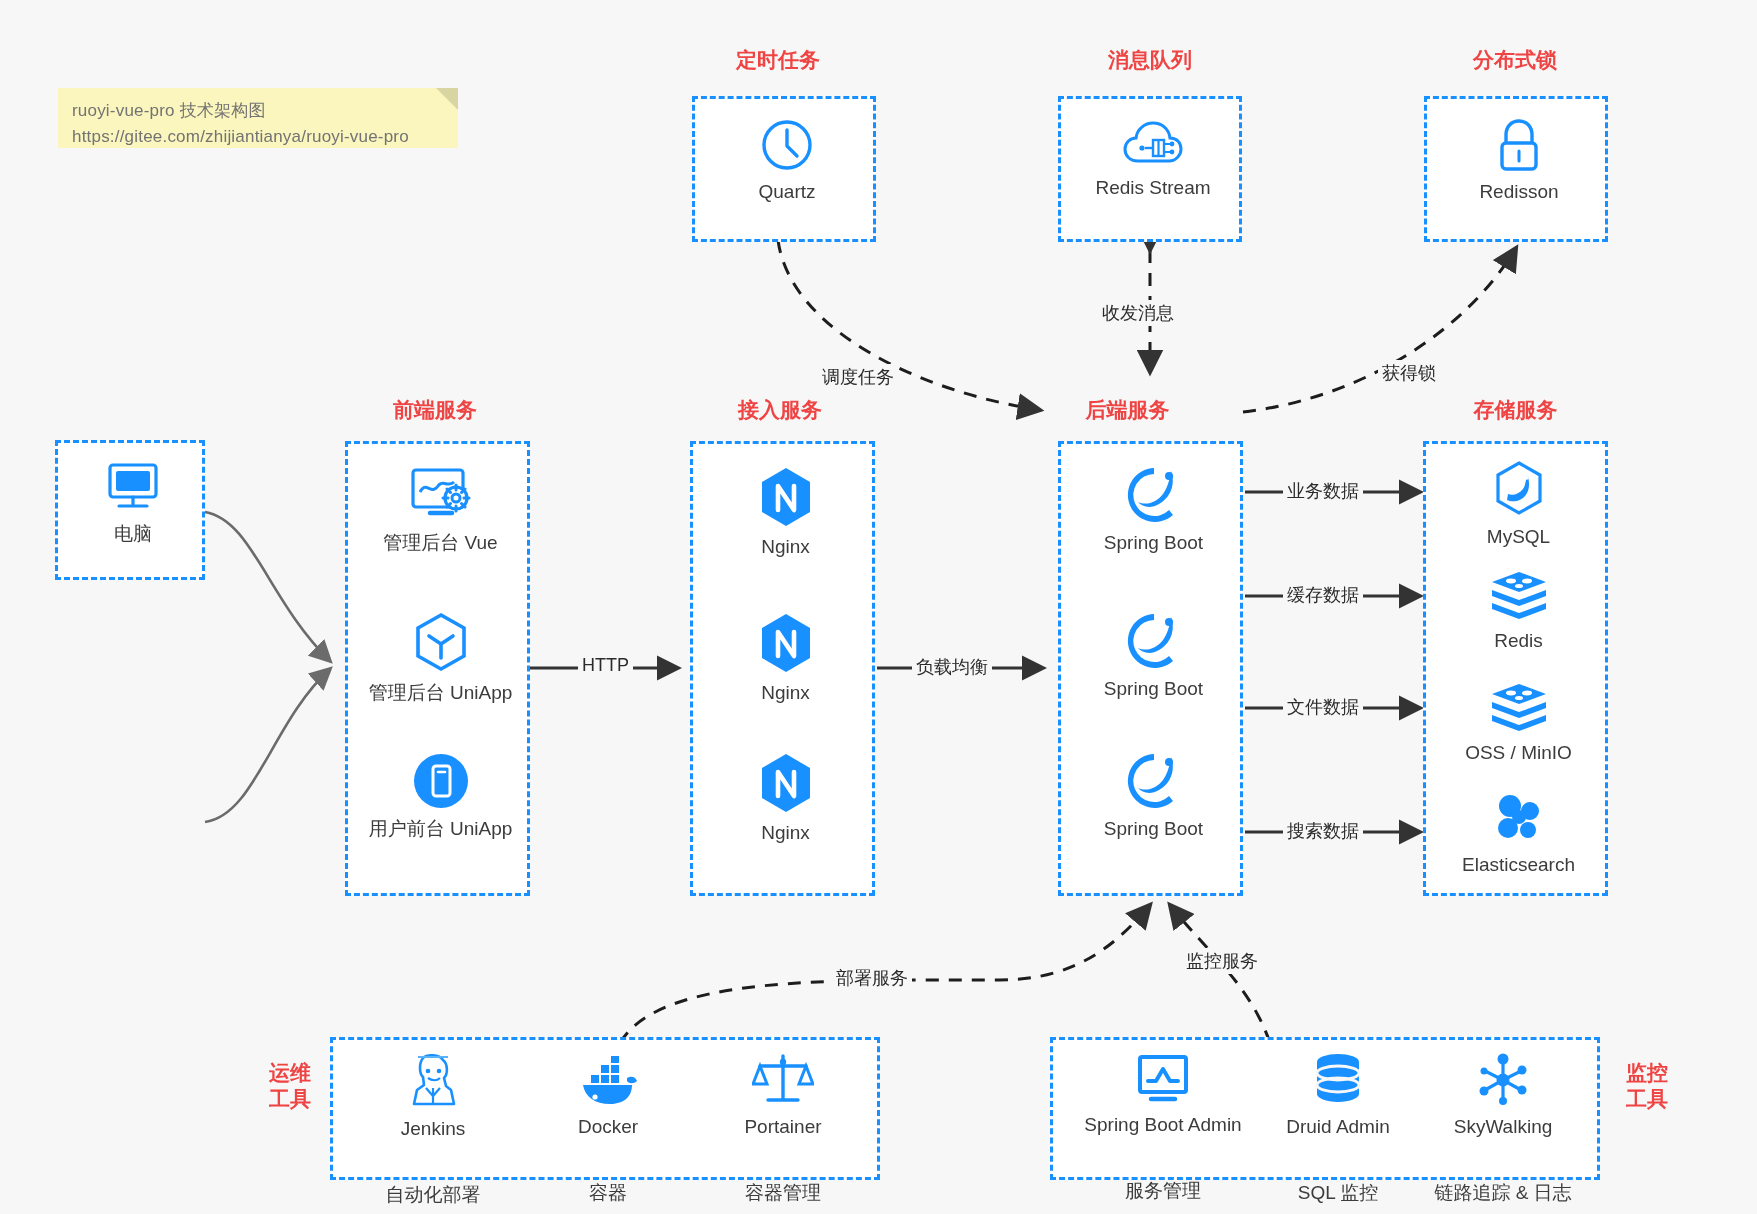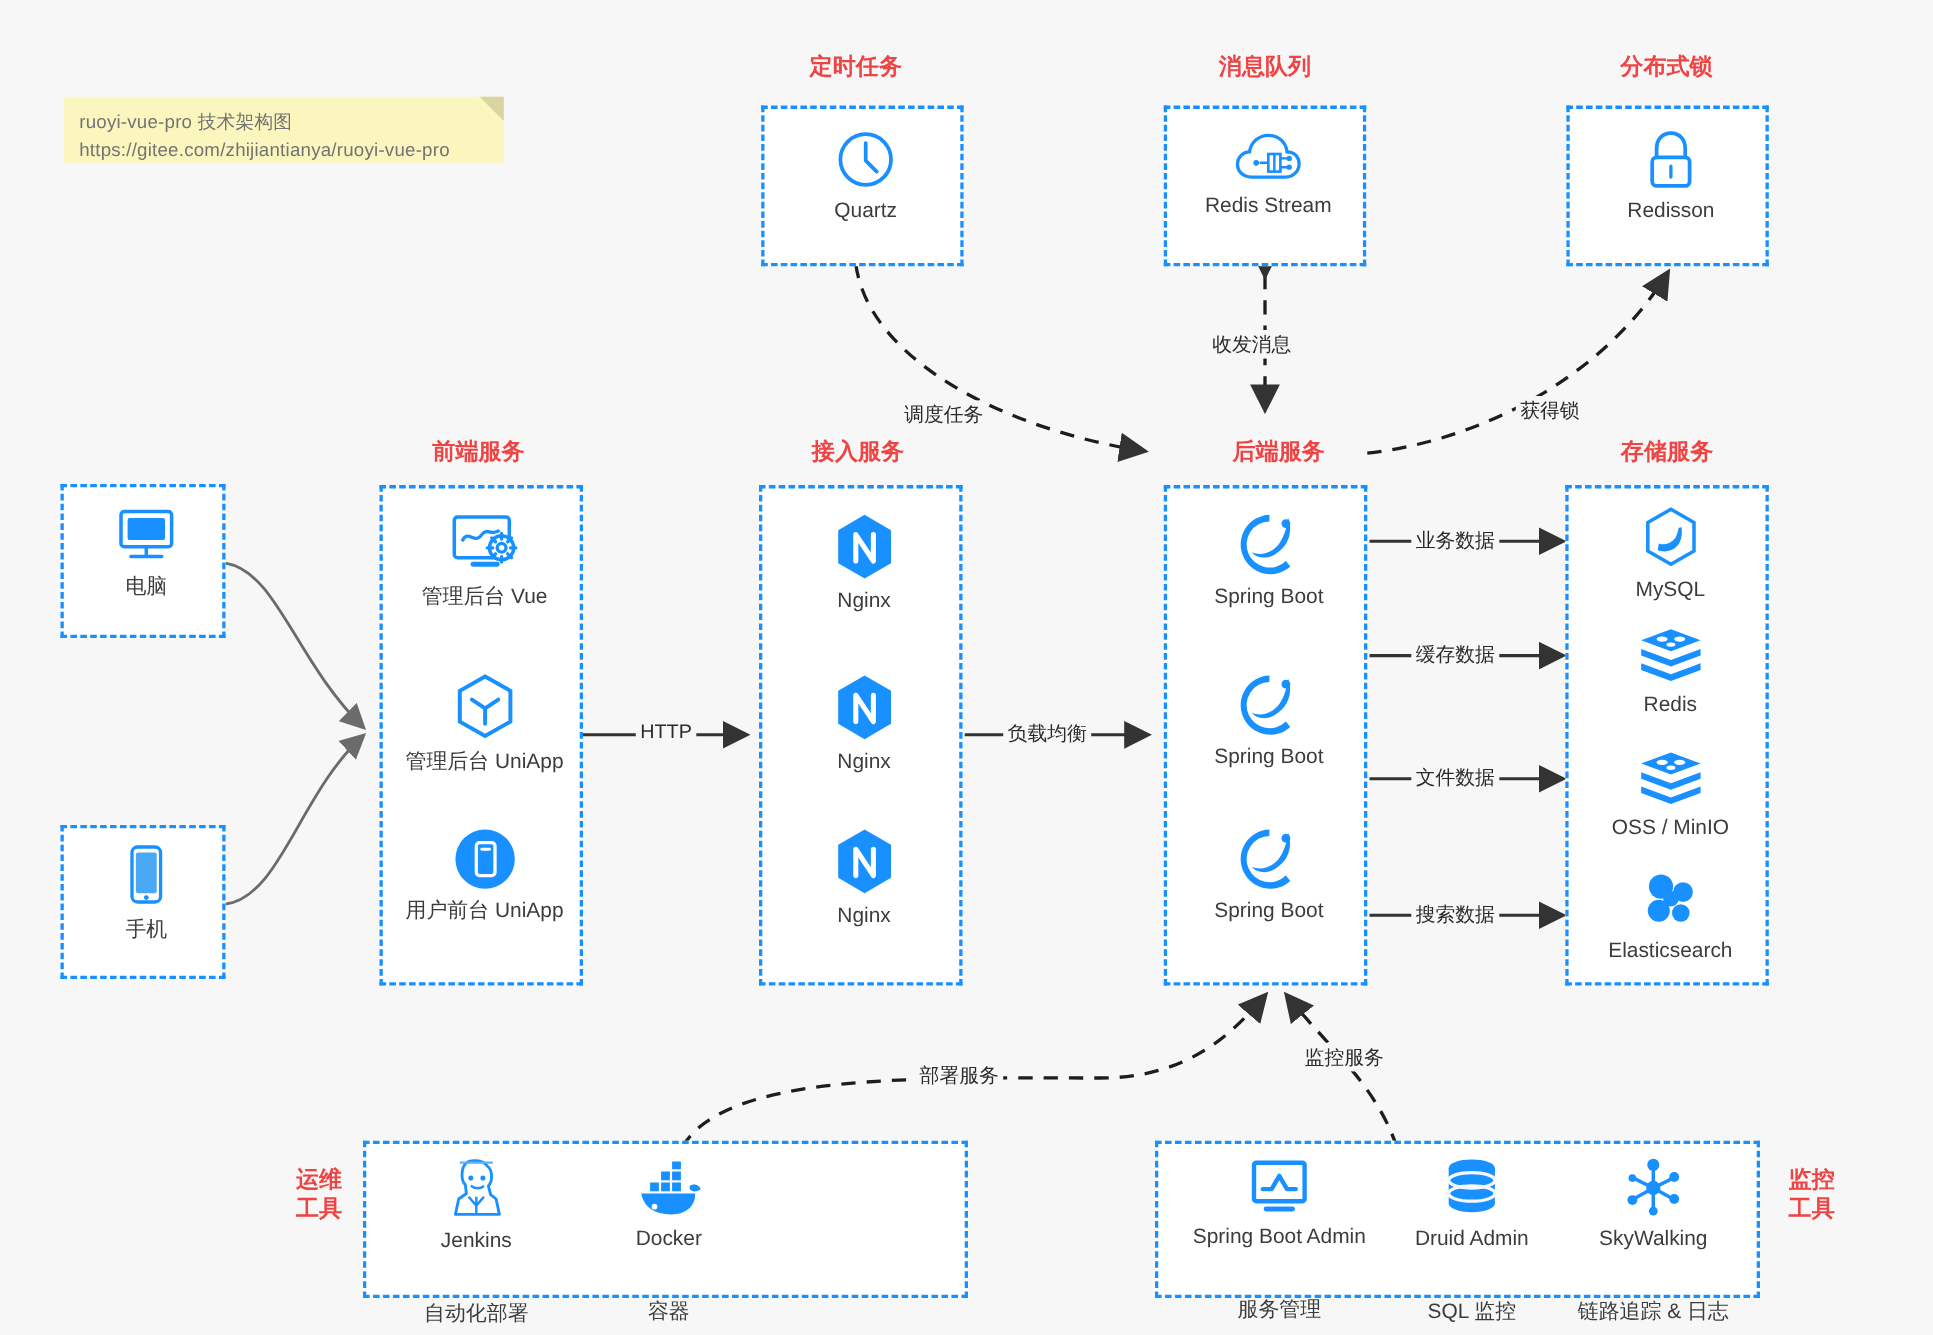--- a/index.html
+++ b/index.html
@@ -149,30 +149,20 @@
     <div class="node" style="left:0;top:16px;width:150px;">
       <svg class="ico" width="60" height="56" viewBox="0 0 60 56">
         <rect x="7" y="6" width="46" height="32" rx="3" fill="none" stroke="#1890ff" stroke-width="3.2"></rect>
         <rect x="13" y="12" width="34" height="20" rx="2" fill="#1890ff"></rect>
         <path d="M30 38 L30 46 M16 47 L44 47" stroke="#1890ff" stroke-width="3.2" stroke-linecap="round"></path>
       </svg>
       <div class="cap">电脑</div>
     </div>
   </div>
 
-  <div class="box" style="left:55px;top:750px;width:150px;height:140px;">
-    <div class="node" style="left:0;top:14px;width:150px;">
-      <svg class="ico" width="44" height="60" viewBox="0 0 44 60">
-        <rect x="9" y="3" width="26" height="50" rx="5" fill="none" stroke="#1890ff" stroke-width="3"></rect>
-        <rect x="12.5" y="8" width="19" height="37" rx="2" fill="#4aa8f5"></rect>
-        <circle cx="22" cy="49" r="2.2" fill="#1890ff"></circle>
-      </svg>
-      <div class="cap">手机</div>
-    </div>
-  </div>
 
   <div class="gtitle" style="left:345px;top:396px;width:180px;">前端服务</div>
   <div class="box" style="left:345px;top:441px;width:185px;height:455px;">
     <div class="node" style="left:0;top:168px;width:185px;">
       <svg class="ico" width="58" height="62" viewBox="0 0 58 62">
         <path d="M29 3 L52 16 L52 44 L29 57 L6 44 L6 16 Z" fill="none" stroke="#1890ff" stroke-width="3.6"></path>
         <path d="M29 32 L29 46 M29 32 L17 24 M29 32 L41 24" fill="none" stroke="#1890ff" stroke-width="3.6" stroke-linecap="round"></path>
       </svg>
       <div class="cap">管理后台 UniApp</div>
     </div>
@@ -217,21 +207,21 @@
     </div>
     <div class="node" style="left:0;top:308px;width:185px;">
       <svg class="ico" width="56" height="62" viewBox="0 0 56 62">
         <path d="M28 2 L52 16 L52 46 L28 60 L4 46 L4 16 Z" fill="#1890ff"></path>
         <path d="M20 44 L20 20 L36 44 L36 20" fill="none" stroke="#ffffff" stroke-width="4.6" stroke-linejoin="round" stroke-linecap="round"></path>
       </svg>
       <div class="cap">Nginx</div>
     </div>
   </div>
 
-  <div class="gtitle" style="left:1070px;top:396px;width:185px;">后端服务</div>
+  <div class="gtitle" style="left:1035px;top:396px;width:185px;">后端服务</div>
   <div class="box" style="left:1058px;top:441px;width:185px;height:455px;">
     <div class="node" style="left:0;top:22px;width:185px;">
       <svg class="ico" width="58" height="58" viewBox="0 0 58 58">
         <path d="M29 2 A27 27 0 1 0 48 49 L44 44 A21 21 0 1 1 29 8 Z" fill="#1890ff"></path>
         <path d="M46 5 C50 15 48 30 34 38 C26 43 17 41 13 36 C22 40 32 36 38 28 C43 21 45 12 46 5 Z" fill="#1890ff"></path>
         <circle cx="44" cy="10" r="4" fill="#1890ff"></circle>
       </svg>
       <div class="cap">Spring Boot</div>
     </div>
     <div class="node" style="left:0;top:168px;width:185px;">
@@ -326,20 +316,31 @@
         <rect x="34" y="9" width="8" height="8" fill="#1890ff"></rect>
         <rect x="34" y="-1" width="8" height="8" fill="#1890ff"></rect>
         <path d="M6 29 L55 29 C55 42 45 48 33 48 C18 48 8 41 6 29 Z" fill="#1890ff"></path>
         <path d="M50 22 C55 19 59 22 60 25 C57 28 52 28 50 25 Z" fill="#1890ff"></path>
         <circle cx="18" cy="41" r="2.6" fill="#fff"></circle>
       </svg>
       <div class="cap">Docker</div>
       <div class="cap2">容器</div>
     </div>
 
+    <div class="node" style="left:370px;top:12px;width:160px;">
+      <svg class="ico" width="62" height="56" viewBox="0 0 62 56">
+        <path d="M31 4 L31 48 M16 48 L46 48" stroke="#1890ff" stroke-width="3.4" stroke-linecap="round"></path>
+        <path d="M8 14 L54 14" stroke="#1890ff" stroke-width="3.4" stroke-linecap="round"></path>
+        <path d="M8 14 L1 32 L15 32 Z" fill="none" stroke="#1890ff" stroke-width="3"></path>
+        <path d="M54 14 L47 32 L61 32 Z" fill="none" stroke="#1890ff" stroke-width="3"></path>
+        <circle cx="31" cy="10" r="3.2" fill="#1890ff"></circle>
+      </svg>
+      <div class="cap">Portainer</div>
+      <div class="cap2">容器管理</div>
+    </div>
   </div>
 
   <div class="box" style="left:1050px;top:1037px;width:550px;height:143px;">
     <div class="node" style="left:10px;top:14px;width:200px;">
       <svg class="ico" width="58" height="52" viewBox="0 0 58 52">
         <rect x="6" y="3" width="46" height="35" rx="2" fill="none" stroke="#1890ff" stroke-width="4"></rect>
         <path d="M14 27 L22 27 L29 15 L36 27 L44 27" fill="none" stroke="#1890ff" stroke-width="4" stroke-linejoin="round" stroke-linecap="round"></path>
         <path d="M17 45 L41 45" stroke="#1890ff" stroke-width="4.5" stroke-linecap="round"></path>
       </svg>
       <div class="cap">Spring Boot Admin</div>

